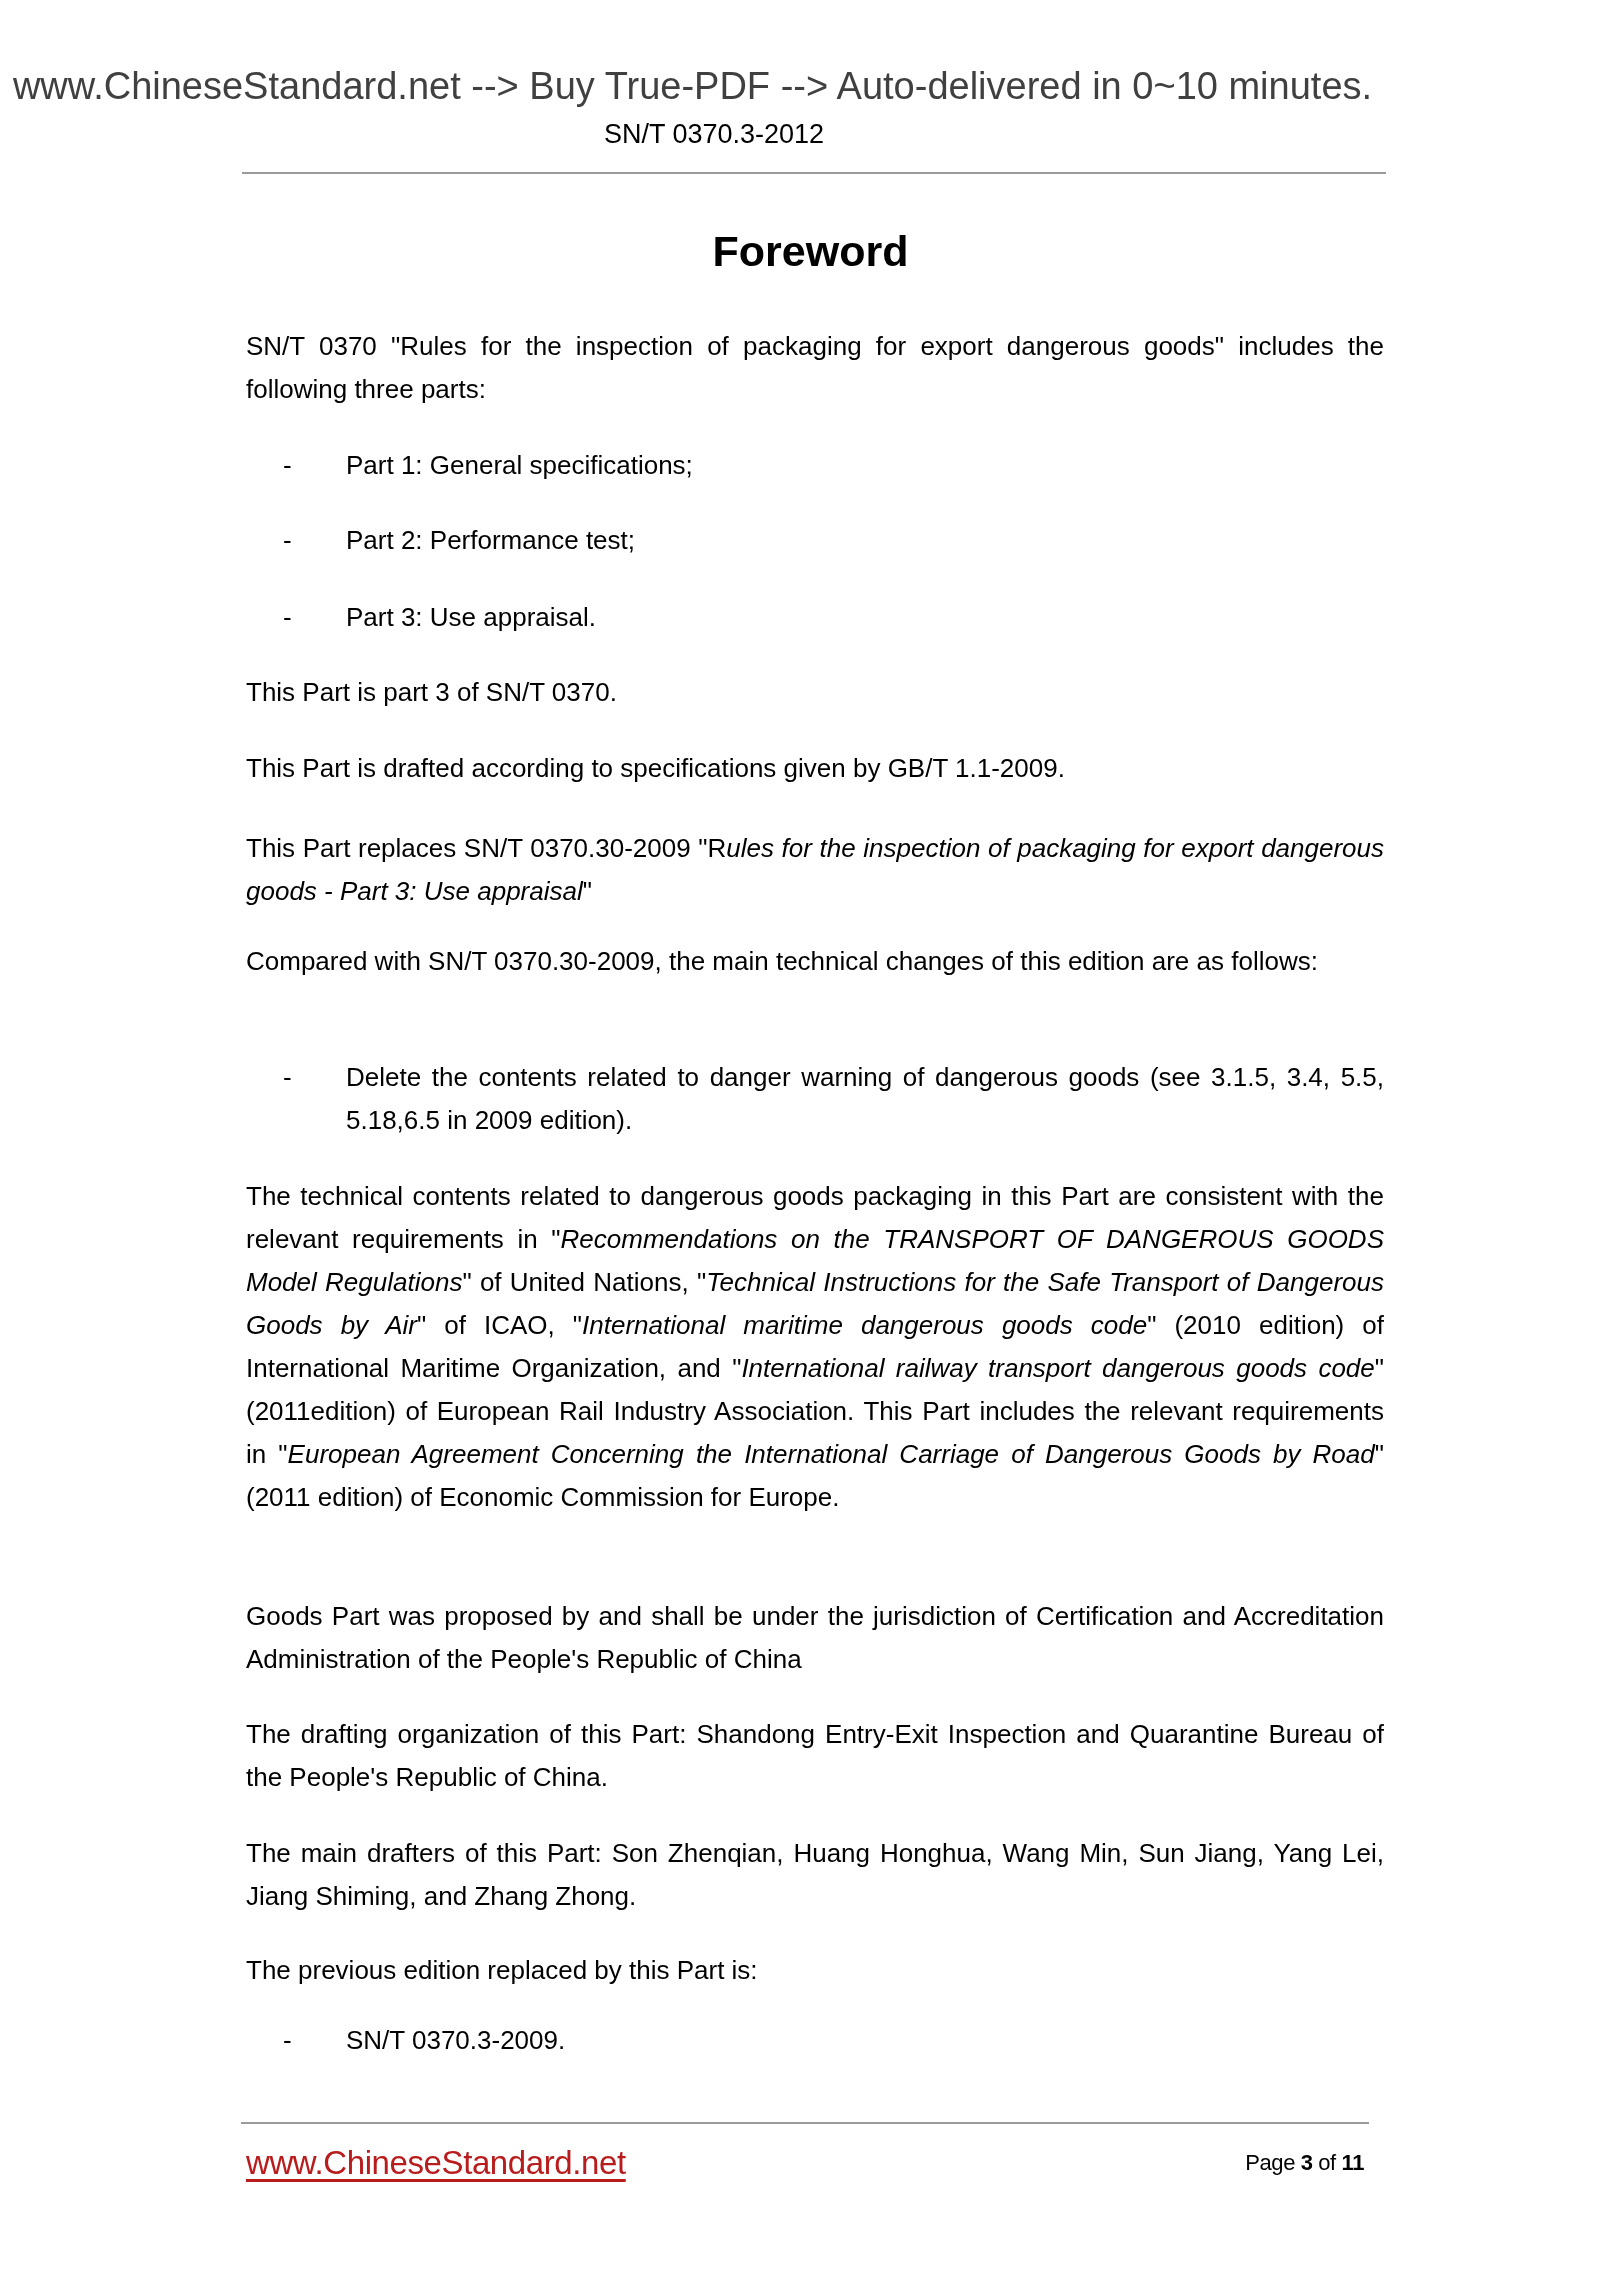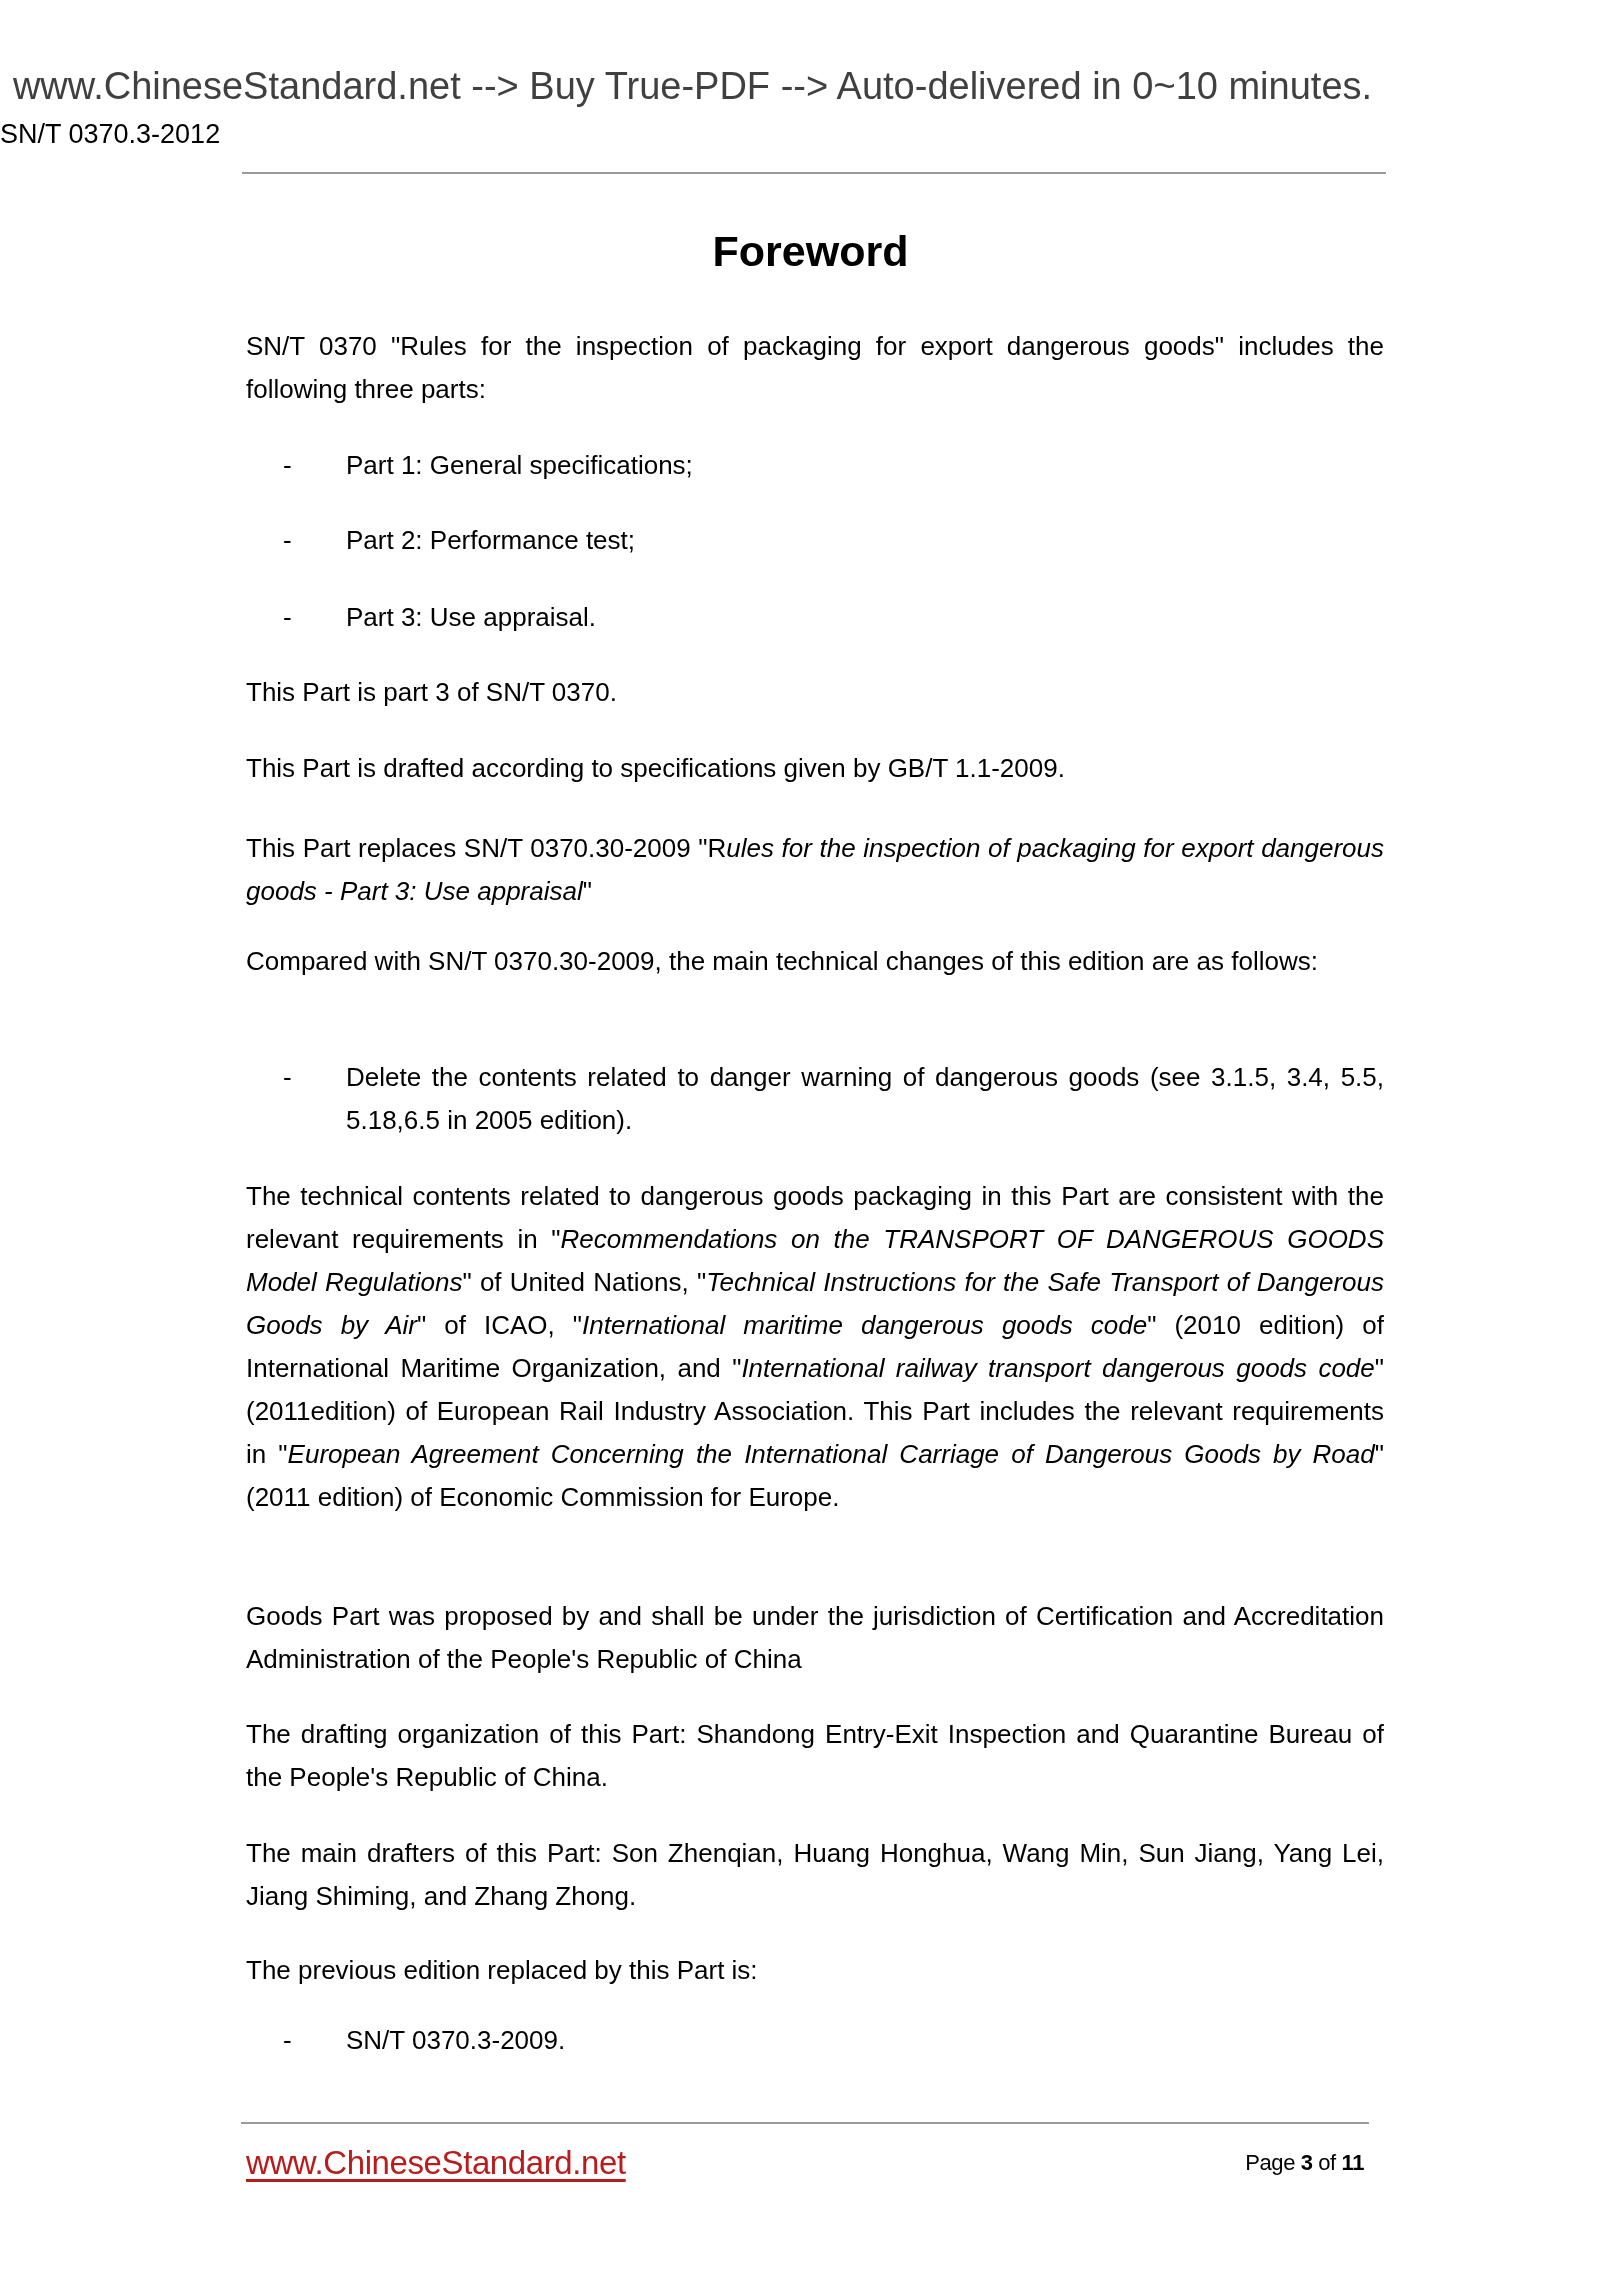--- a/index.html
+++ b/index.html
@@ -1,21 +1,21 @@
 <!DOCTYPE html>
 <html style="font-size:13.3px"><head>
 <meta charset="utf-8">
 <style>
   html, body { margin: 0; padding: 0; background: #ffffff; }
   body { width: 1623px; height: 2295px; position: relative; overflow: hidden;
          font-family: "Liberation Sans", sans-serif; color: #000; }
   .abs { position: absolute; }
   .banner { left: 0; width: 1385px; top: 63px; text-align: center; font-size: 38px;
             line-height: 47px; color: #404040; white-space: nowrap; }
-  .doc-code { left: 0; width: 1428px; top: 116px; text-align: left; font-size: 27px;
+  .doc-code { left: 0; width: 1428px; top: 116px; text-align: center; font-size: 27px;
               line-height: 37px; color: #000; }
   .rule { height: 1.7px; background: #9a9a9a; }
   .title { left: 0; width: 1621px; top: 222px; text-align: center; font-size: 43px;
            font-weight: bold; line-height: 58px; }
   .para { left: 246px; width: 1138px; font-size: 26px; line-height: 43px;
           text-align: justify; margin: 0; }
   .para i { font-style: italic; }
   .item { left: 283px; width: 1101px; font-size: 26px; line-height: 43px;
           text-align: justify; margin: 0; display: flex; }
   .item .dash { width: 19px; flex: none; }
@@ -53,21 +53,21 @@
 
 <p class="abs para" style="top:671px;">This Part is part 3 of SN/T 0370.</p>
 <p class="abs para" style="top:747px;">This Part is drafted according to specifications given by GB/T 1.1-2009.</p>
 
 <p class="abs para" style="top:827px;"><span>This Part replaces SN/T 0370.30-2009 "R</span><i>ules for the inspection of packaging for export dangerous goods - Part 3: Use appraisal</i><span>"</span></p>
 
 <p class="abs para" style="top:940px;">Compared with SN/T 0370.30-2009, the main technical changes of this edition are as follows:</p>
 
 <div class="abs item" style="top:1056px;">
   <span class="dash">-</span>
-  <span class="txt">Delete the contents related to danger warning of dangerous goods (see 3.1.5, 3.4, 5.5, 5.18,6.5 in 2005 edition).</span>
+  <span class="txt">Delete the contents related to danger warning of dangerous goods (see 3.1.5, 3.4, 5.5, 5.18,6.5 in 2009 edition).</span>
 </div>
 
 <p class="abs para" style="top:1175px;"><span>The technical contents related to dangerous goods packaging in this Part are consistent with the relevant requirements in "</span><i>Recommendations on the TRANSPORT OF DANGEROUS GOODS Model Regulations</i><span>" of United Nations, "</span><i>Technical Instructions for the Safe Transport of Dangerous Goods by Air</i><span>" of ICAO, "</span><i>International maritime dangerous goods code</i><span>" (2010 edition) of International Maritime Organization, and "</span><i>International railway transport dangerous goods code</i><span>" (2011edition) of European Rail Industry Association. This Part includes the relevant requirements in "</span><i>European Agreement Concerning the International Carriage of Dangerous Goods by Road</i><span>" (2011 edition) of Economic Commission for Europe.</span></p>
 
 <p class="abs para" style="top:1595px;">Goods Part was proposed by and shall be under the jurisdiction of Certification and Accreditation Administration of the People's Republic of China</p>
 <p class="abs para" style="top:1713px;">The drafting organization of this Part: Shandong Entry-Exit Inspection and Quarantine Bureau of the People's Republic of China.</p>
 <p class="abs para" style="top:1832px;">The main drafters of this Part: Son Zhenqian, Huang Honghua, Wang Min, Sun Jiang, Yang Lei, Jiang Shiming, and Zhang Zhong.</p>
 <p class="abs para" style="top:1949px;">The previous edition replaced by this Part is:</p>
 
 <div class="abs item" style="top:2019px;">

